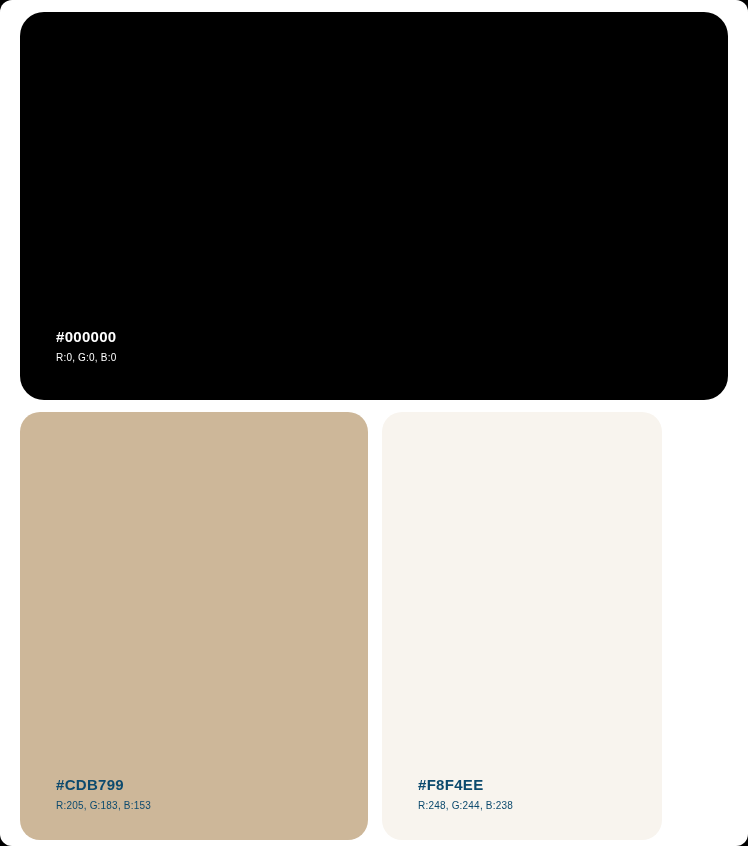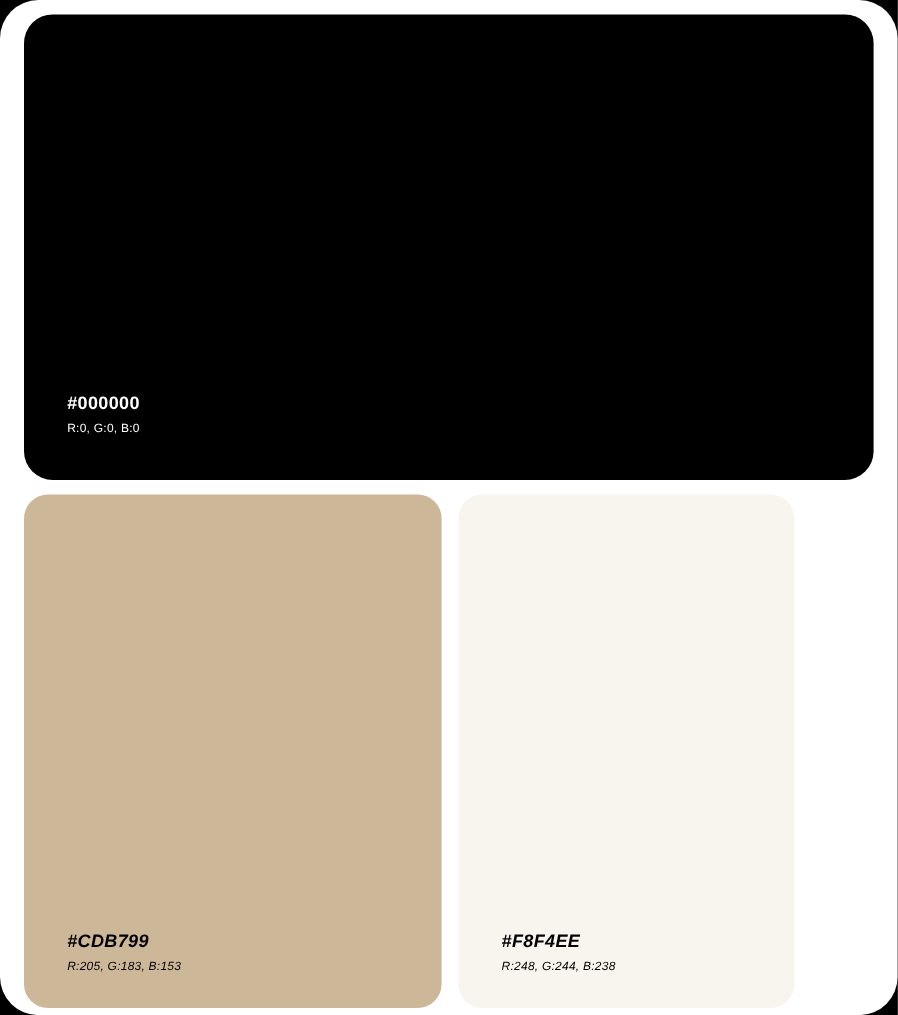--- a/index.html
+++ b/index.html
@@ -17,21 +17,21 @@
   }
 
   
   .page {
     position: absolute;
     left: 0;
     top: 0;
     width: 748px;
     height: 846px;
     background: #ffffff;
-    border-radius: 32px;
+    border-radius: 12px;
     overflow: hidden;
     box-sizing: border-box;
   }
 
   .palette {
     position: absolute;
     left: 0;
     top: 0;
     width: 748px;
     height: 846px;
@@ -97,22 +97,21 @@
     letter-spacing: 0.2px;
   }
 
   .text-light .swatch-hex,
   .text-light .swatch-rgb {
     color: #ffffff;
   }
 
   .text-dark .swatch-hex,
   .text-dark .swatch-rgb {
-    color: #000000;
-    font-style: italic;
+    color: #0c4a6e;
   }
 </style>
 </head>
 <body style="background-color: rgb(0, 0, 0);">
 
 <div class="page" style="background-color: rgb(255, 255, 255);">
   <div class="palette">
 
     <div class="swatch swatch--primary text-light" style="background-color: rgb(0, 0, 0);">
       <div class="swatch-label">

